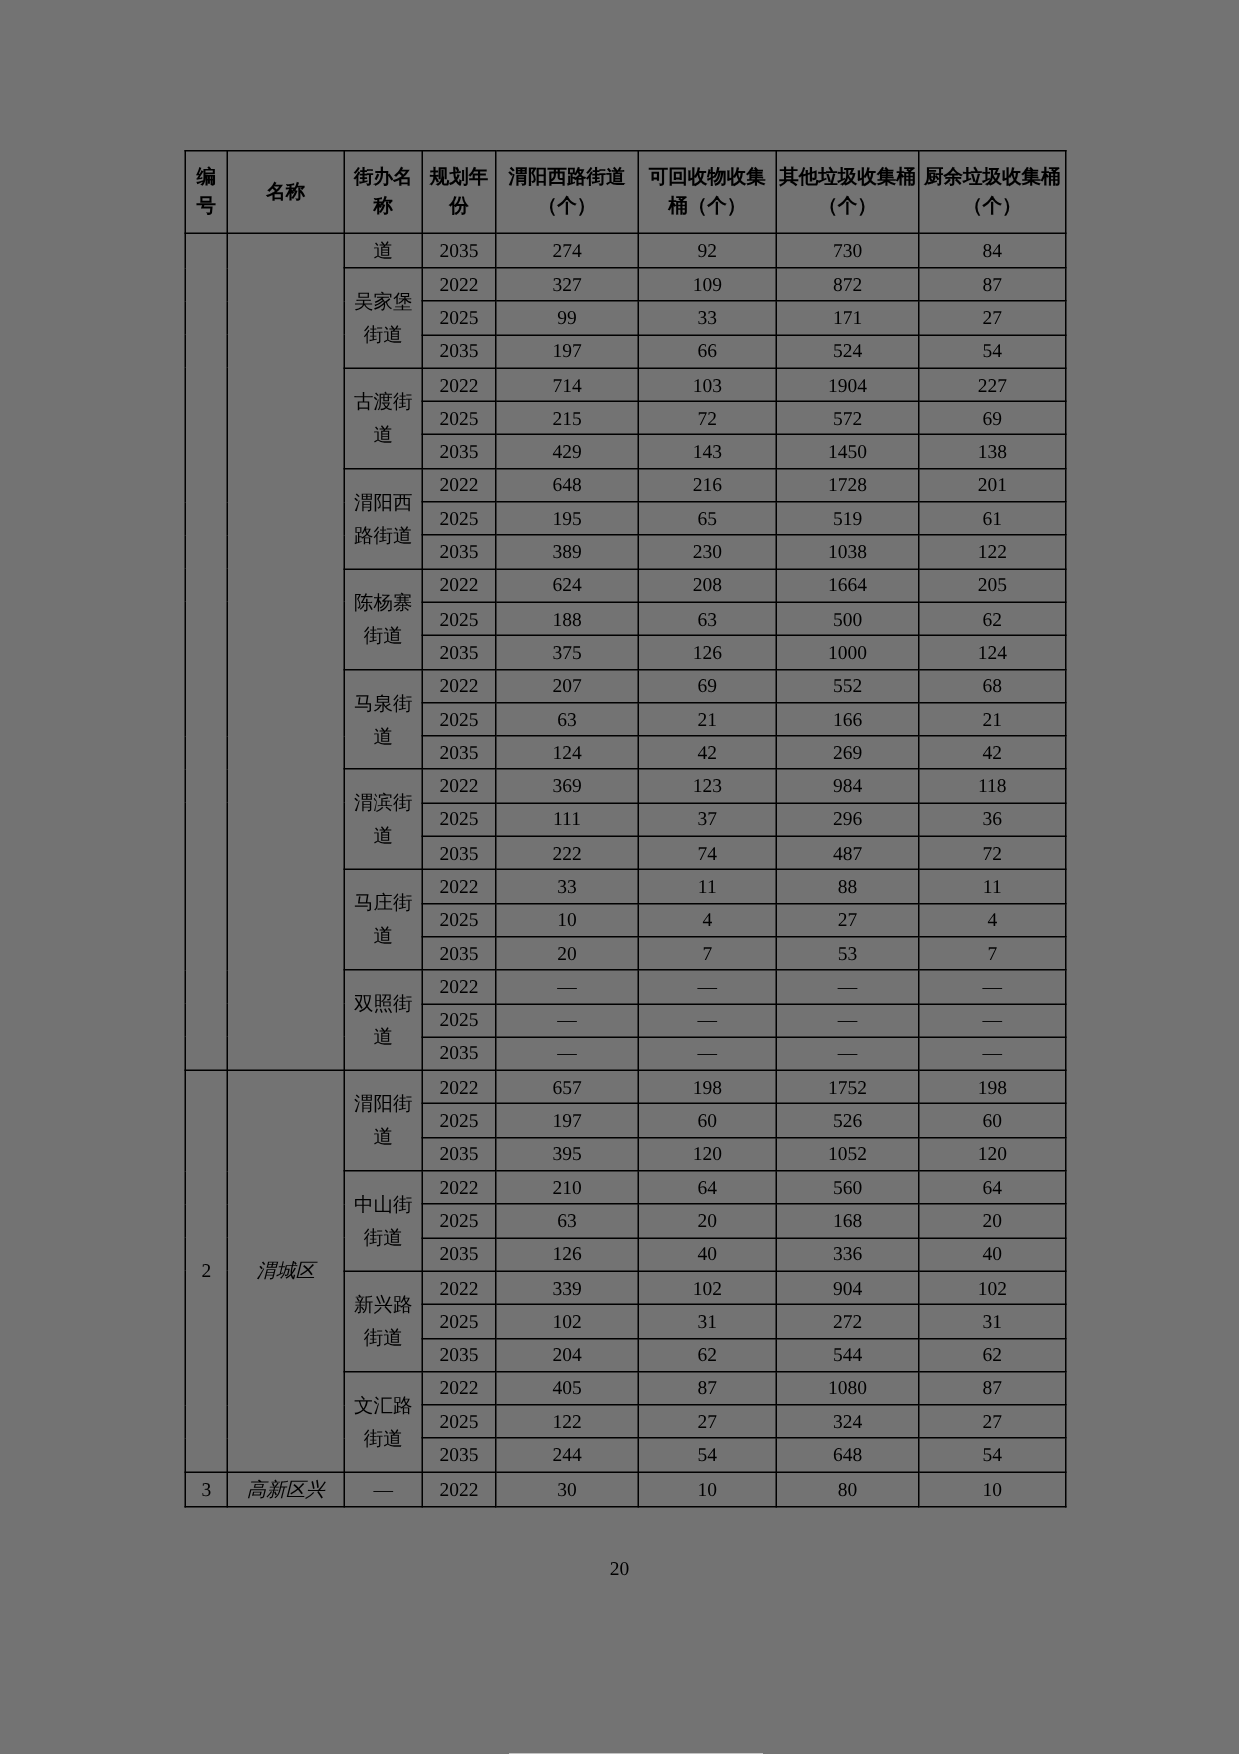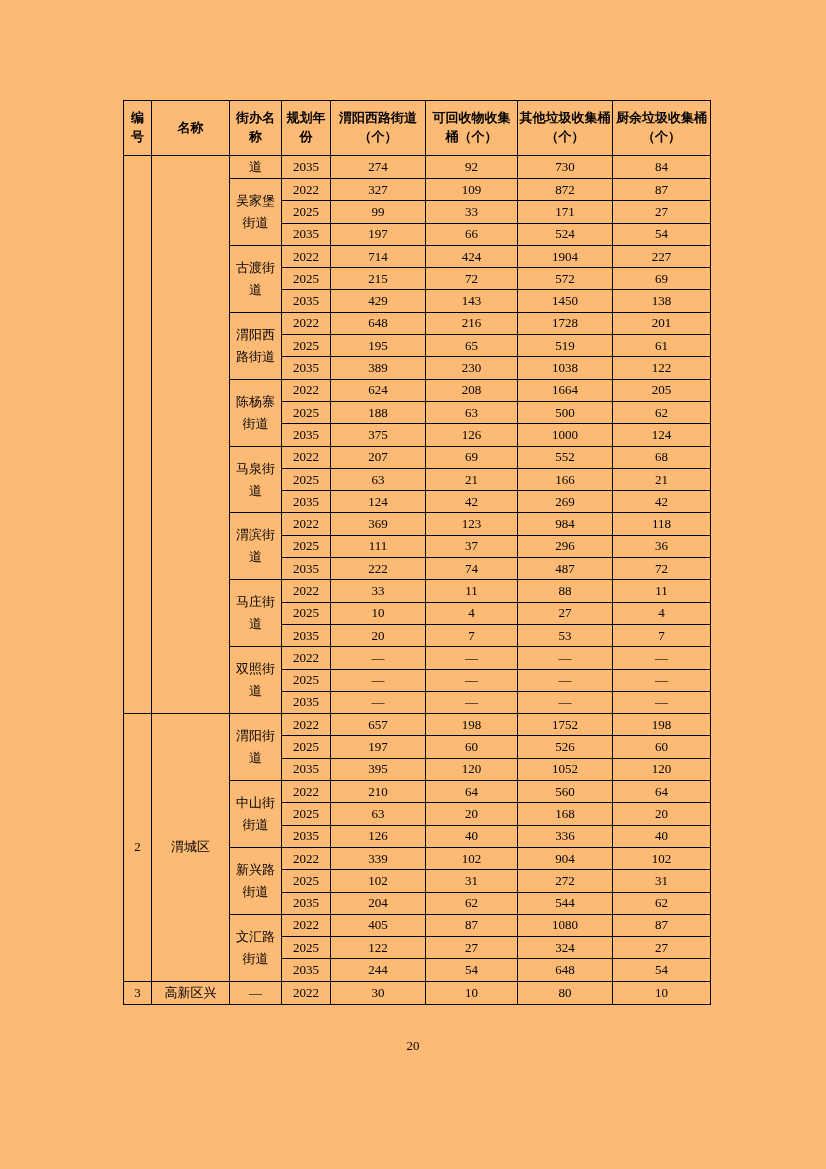--- a/index.html
+++ b/index.html
@@ -1,21 +1,21 @@
 <!DOCTYPE html>
 <html><head>
 <meta charset="utf-8">
 <style>
   * { margin: 0; padding: 0; box-sizing: border-box; }
   html, body { background: #ffffff; }
   .page {
     position: relative;
     width: 826px;
     height: 1169px;
-    background: #fdba74;
+    background: #737373;
     color: #000000;
     font-family: "Liberation Serif", "DejaVu Serif", serif;
     overflow: hidden;
   }
   table.data-table {
     position: absolute;
     left: 123px;
     top: 100px;
     border-collapse: collapse;
     table-layout: fixed;
@@ -37,20 +37,21 @@
   }
   .data-table tbody td { height: 22.3px; }
   td.c-street {
     line-height: 22px;
     word-break: break-all;
     padding: 0 3px;
   }
   td.c-name {
     word-break: break-all;
     padding: 0 3px;
+    font-style: italic;
   }
   td.c-no { padding: 0 1px; }
   td.c-year, td.c-num { font-family: "Liberation Serif", "DejaVu Serif", serif; }
   .page-number {
     position: absolute;
     top: 1038px;
     left: 0;
     width: 100%;
     text-align: center;
     font-size: 13px;
@@ -114,21 +115,21 @@
           <td class="c-year">2035</td>
           <td class="c-num">197</td>
           <td class="c-num">66</td>
           <td class="c-num">524</td>
           <td class="c-num">54</td>
         </tr>
         <tr>
           <td rowspan="3" class="c-street">古渡街道</td>
           <td class="c-year">2022</td>
           <td class="c-num">714</td>
-          <td class="c-num">424</td>
+          <td class="c-num">103</td>
           <td class="c-num">1904</td>
           <td class="c-num">227</td>
         </tr>
         <tr>
           <td class="c-year">2025</td>
           <td class="c-num">215</td>
           <td class="c-num">72</td>
           <td class="c-num">572</td>
           <td class="c-num">69</td>
         </tr>

